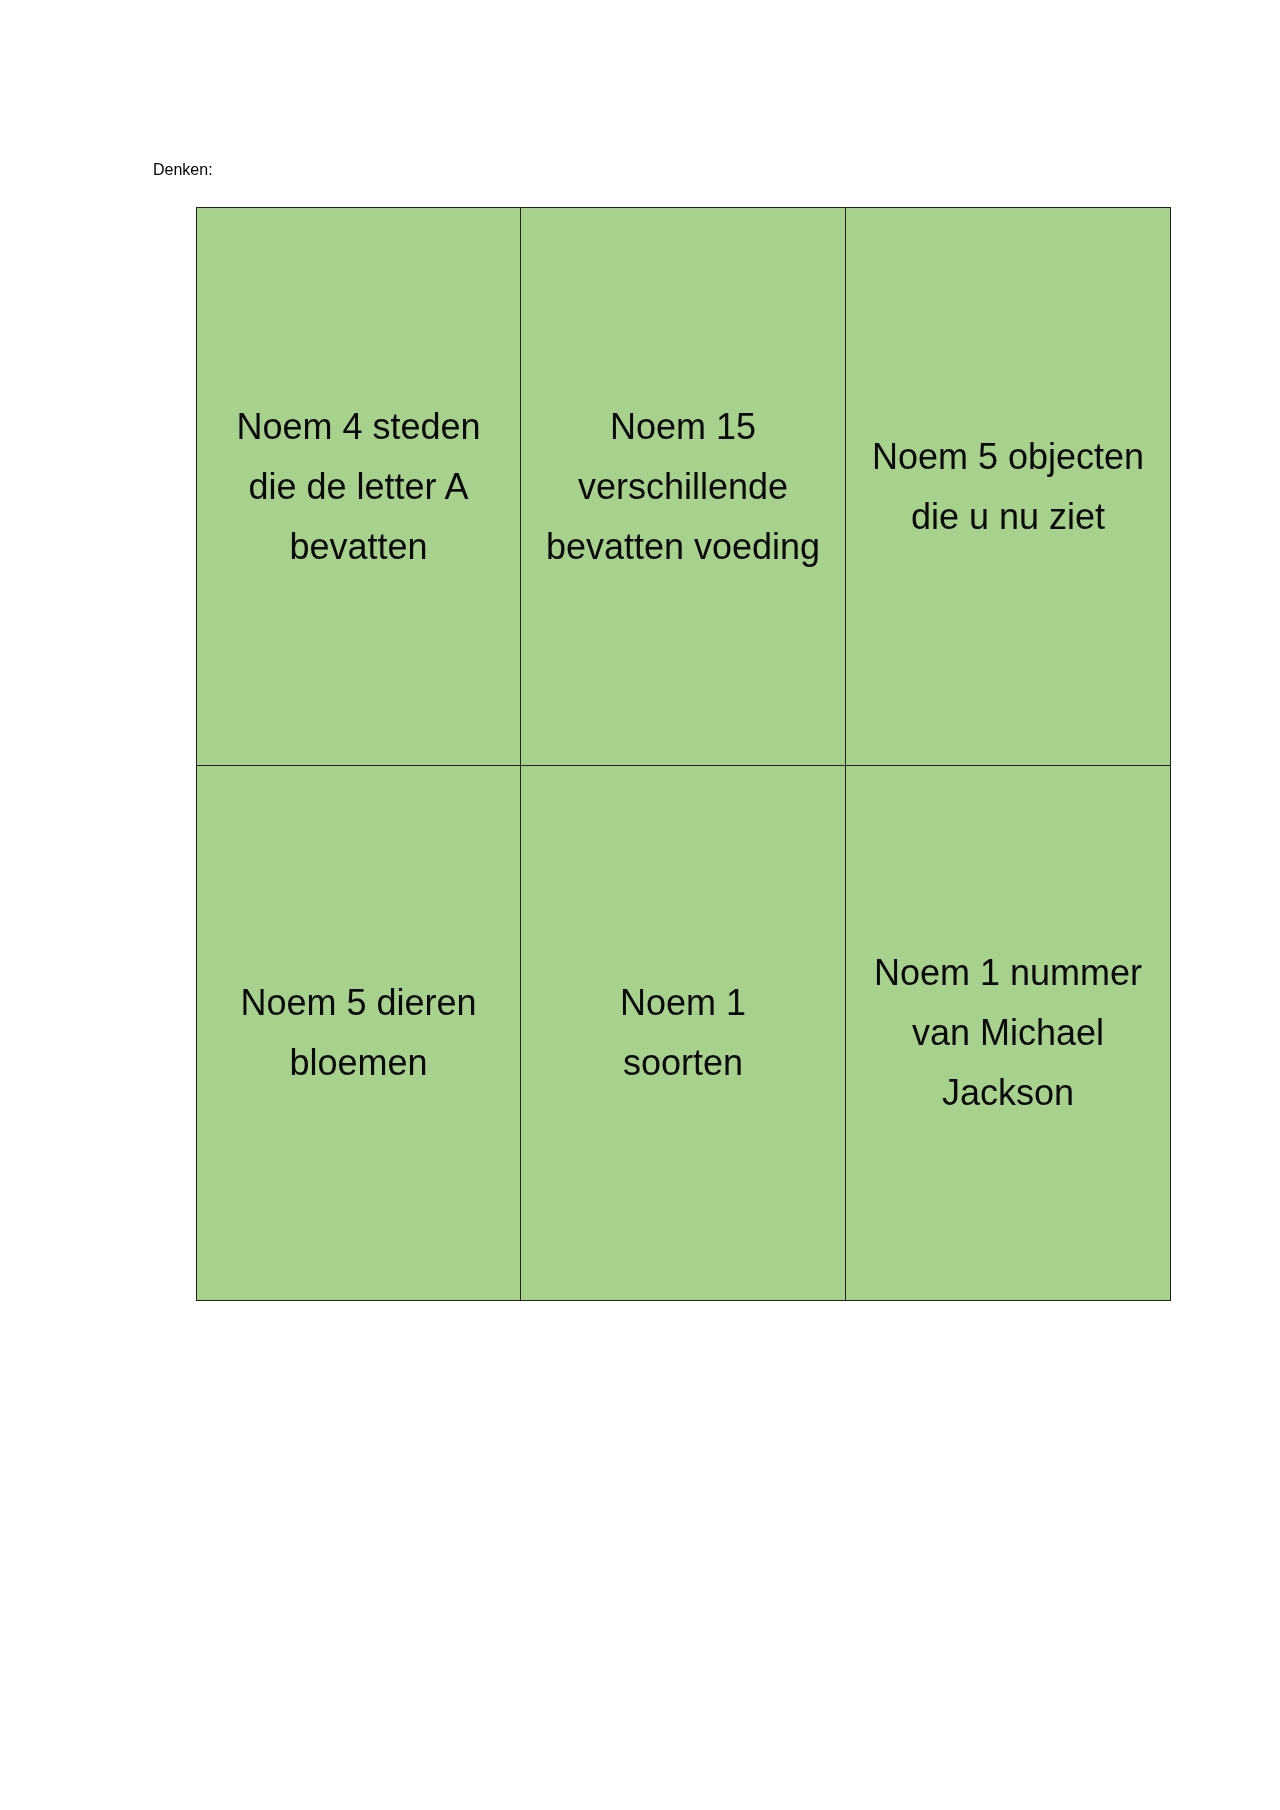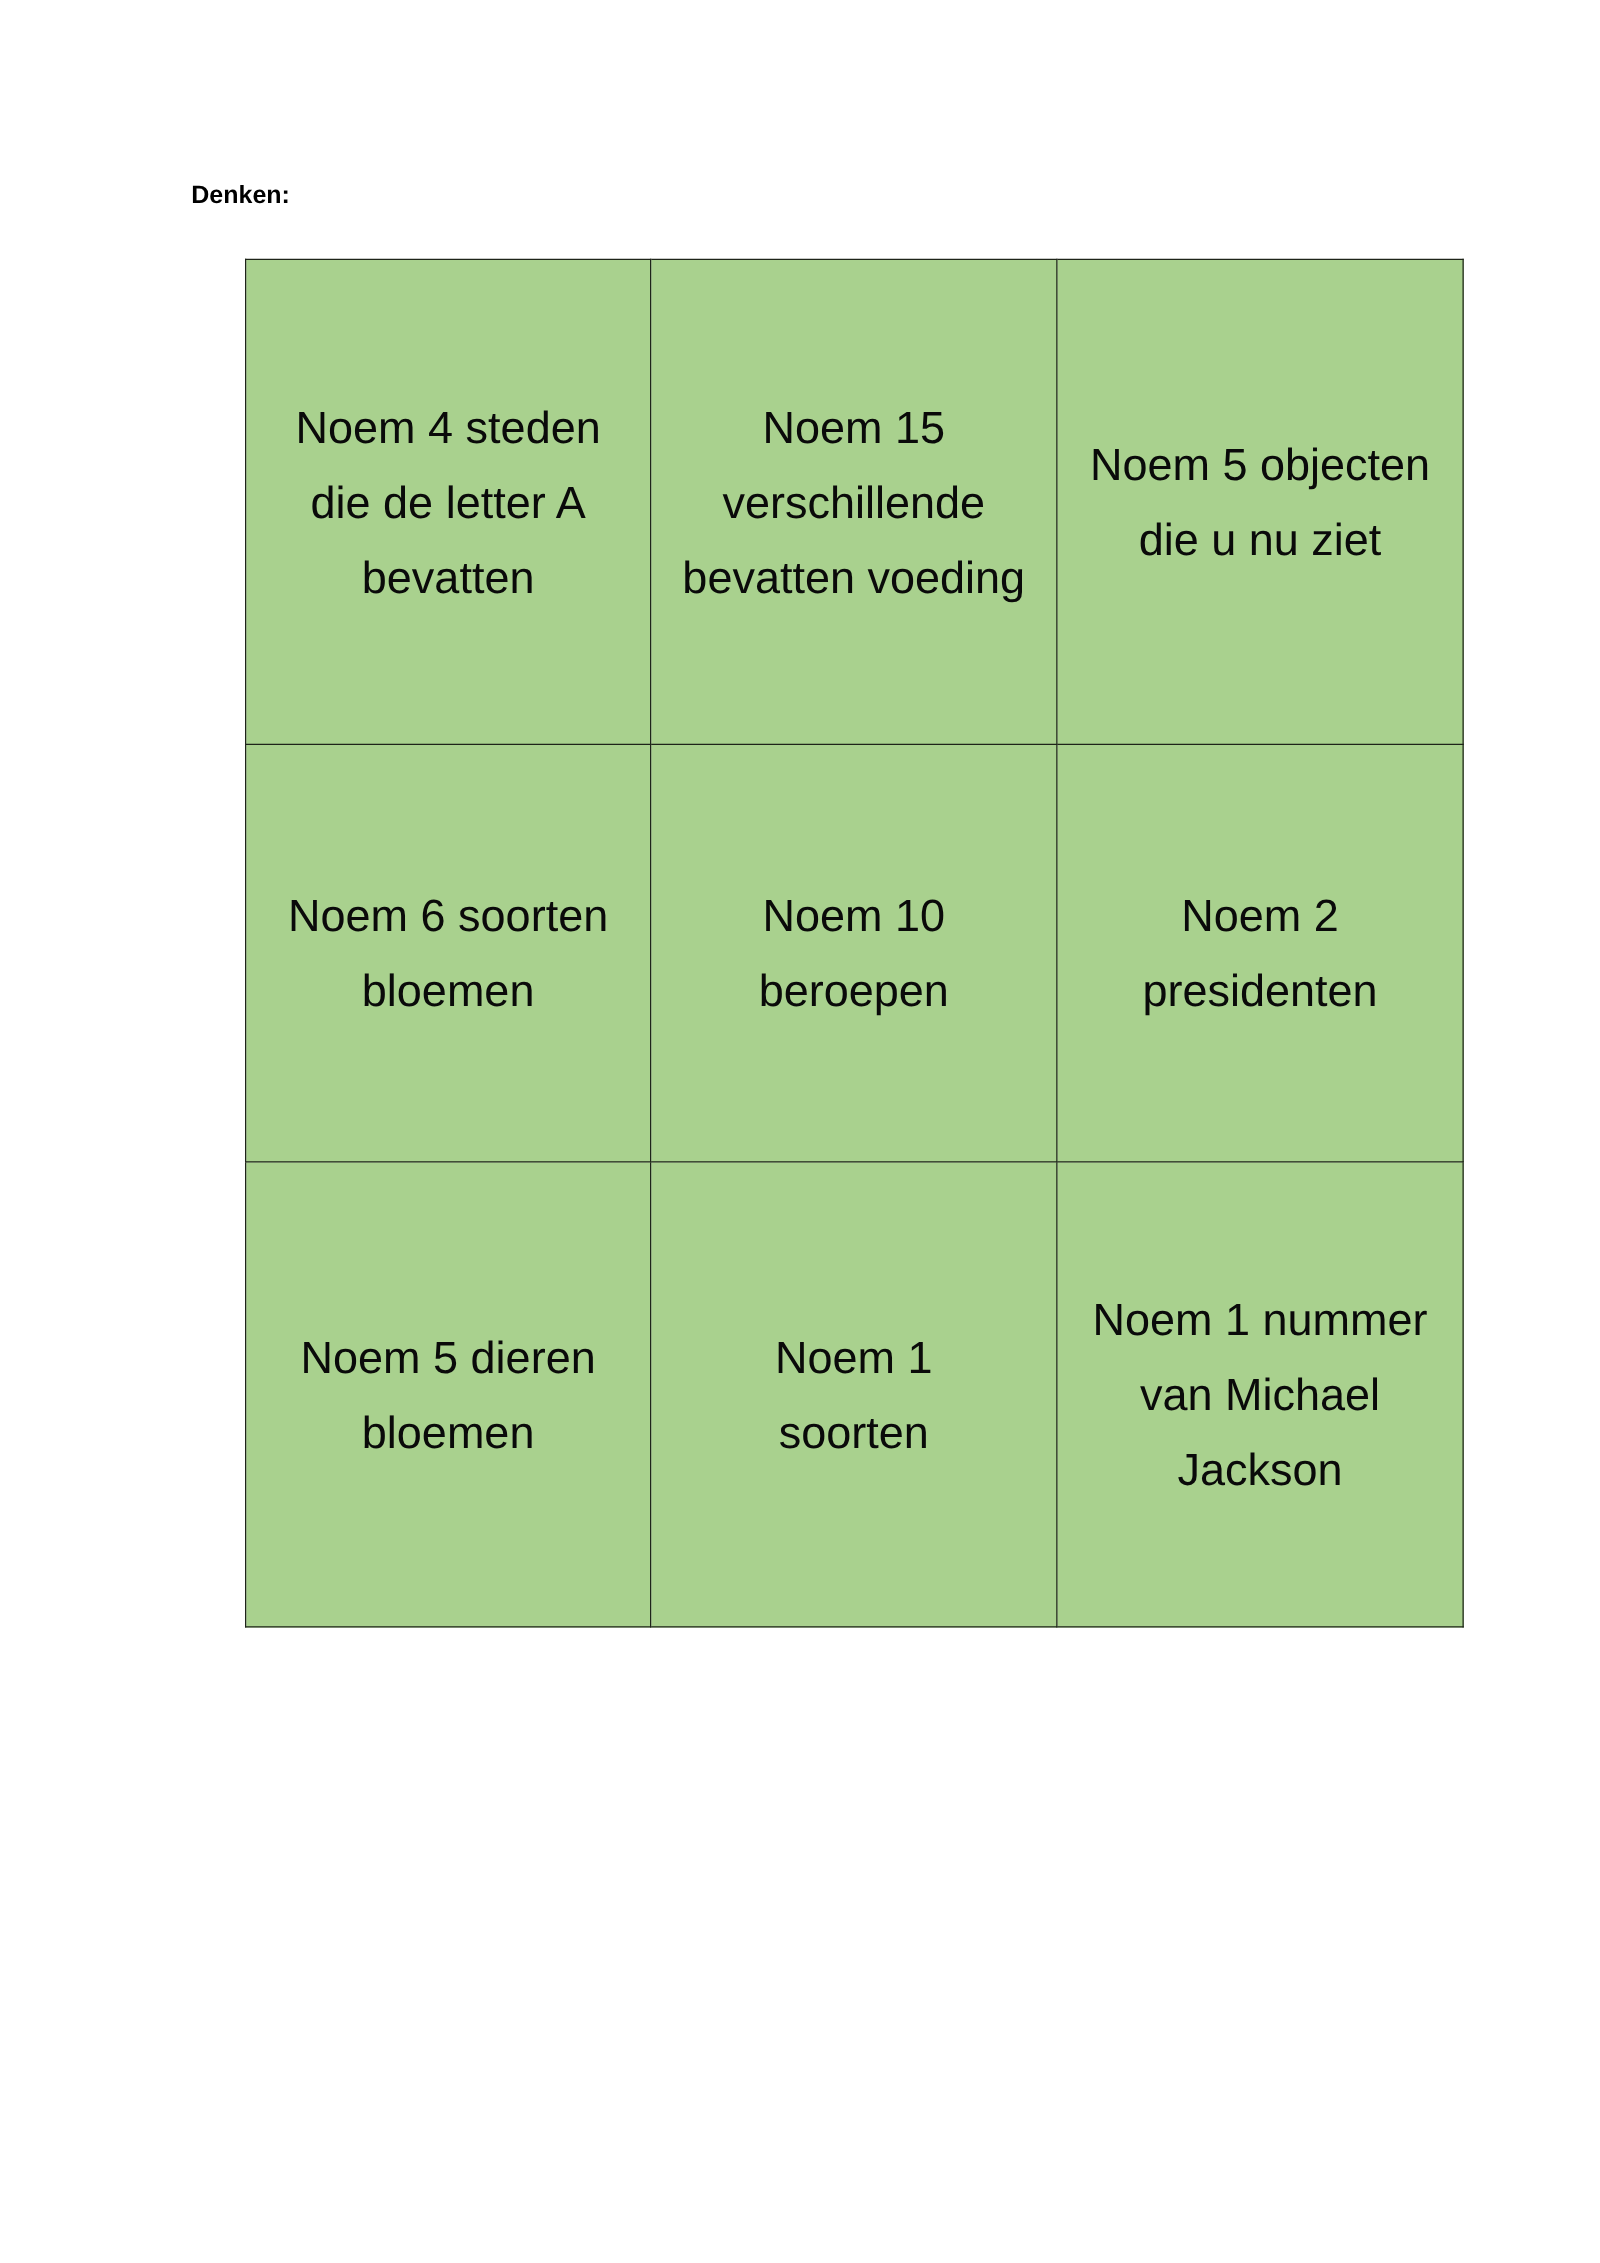--- a/index.html
+++ b/index.html
@@ -18,23 +18,23 @@
   .page {
     position: absolute;
     left: 0; top: 0;
     width: 1280px;
     height: 1810px;
     background: #fff;
   }
   .heading {
     position: absolute;
     left: 153px;
-    top: 144px;
-    font-size: 20px;
-    font-weight: bold;
+    top: 158px;
+    font-size: 16px;
+    font-weight: normal;
     line-height: 24px;
     letter-spacing: 0px;
   }
   .grid {
     position: absolute;
     left: 152px;
     top: 207px;
     width: 974px;
     height: 1094px;
     border-collapse: collapse;
@@ -87,40 +87,20 @@
             <span>bevatten voeding</span>
           </span>
         </td>
         <td>
           <span class="cell-text">
             <span>Noem 5 objecten</span><br>
             <span>die u nu ziet</span>
           </span>
         </td>
       </tr>
-      <tr class="r2">
-        <td>
-          <span class="cell-text">
-            <span>Noem 6 soorten</span><br>
-            <span>bloemen</span>
-          </span>
-        </td>
-        <td>
-          <span class="cell-text">
-            <span>Noem 10</span><br>
-            <span>beroepen</span>
-          </span>
-        </td>
-        <td>
-          <span class="cell-text">
-            <span>Noem 2</span><br>
-            <span>presidenten</span>
-          </span>
-        </td>
-      </tr>
       <tr class="r3">
         <td>
           <span class="cell-text">
             <span>Noem 5 dieren</span><br>
             <span>bloemen</span>
           </span>
         </td>
         <td>
           <span class="cell-text">
             <span>Noem 1</span><br>

